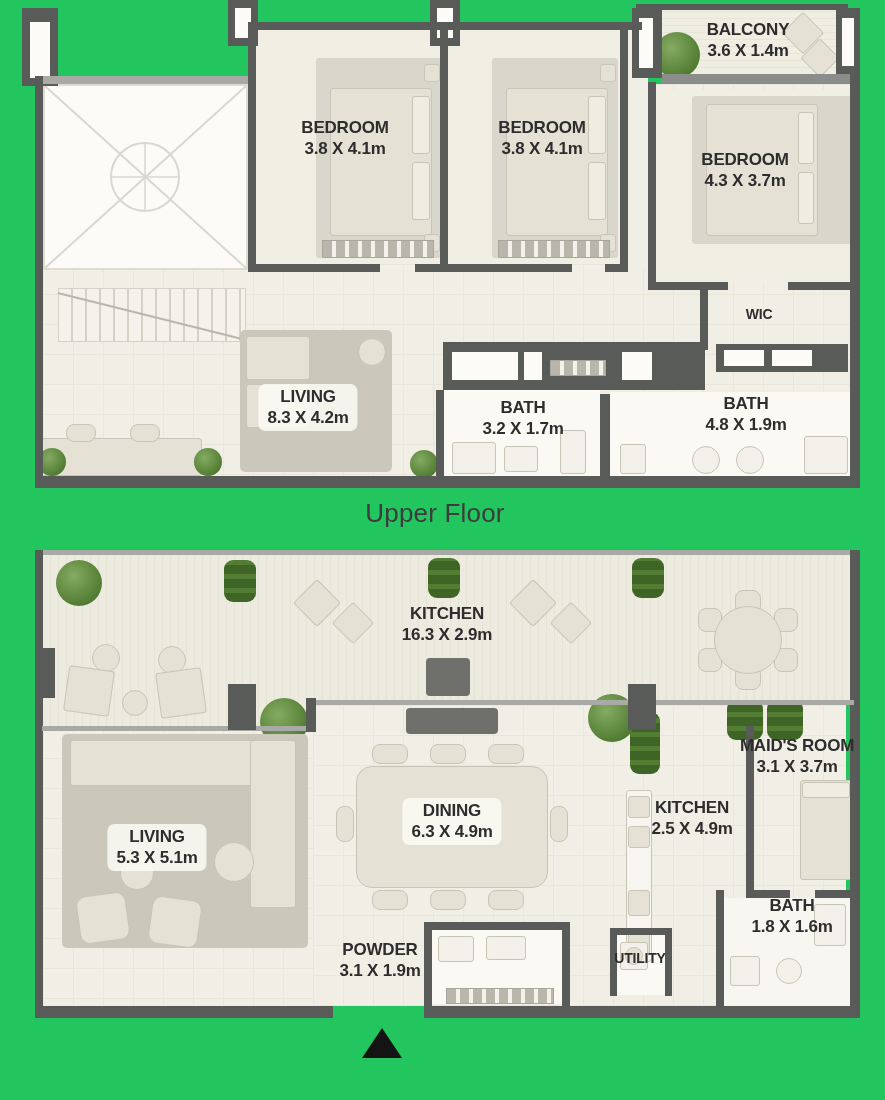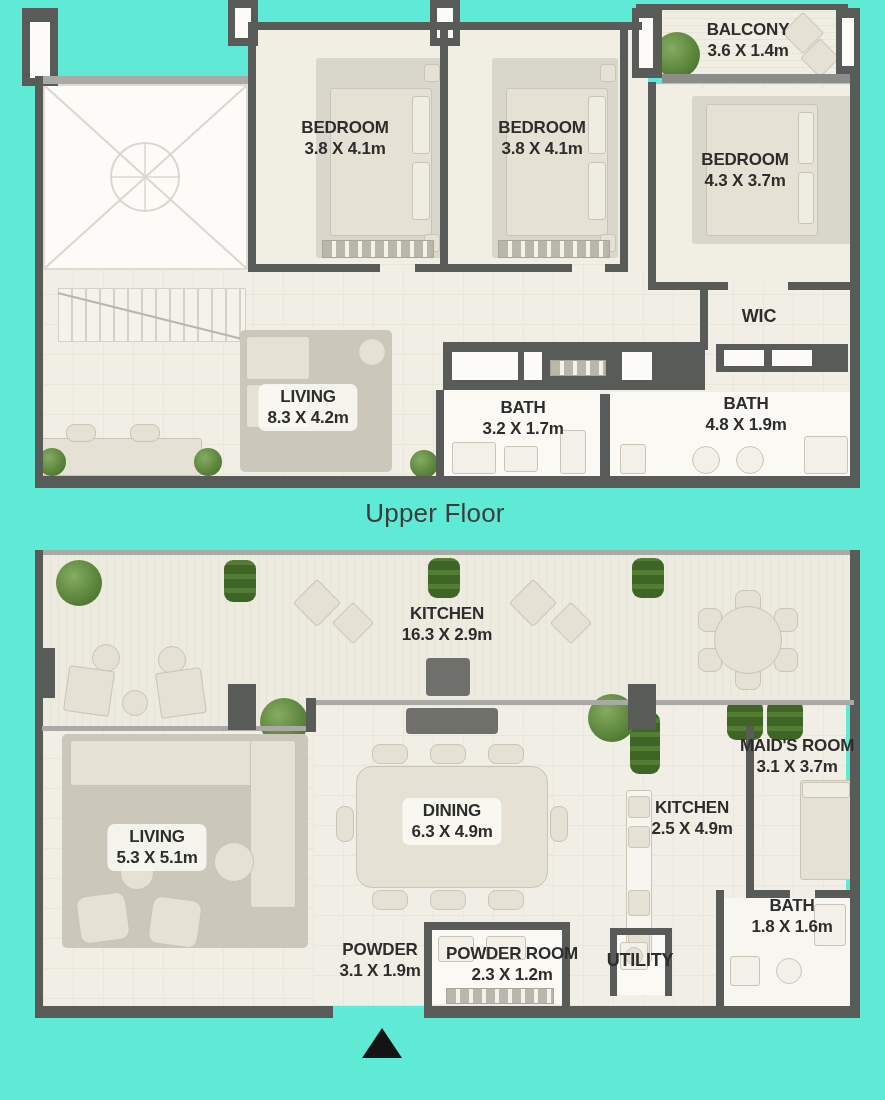--- a/index.html
+++ b/index.html
@@ -1,16 +1,16 @@
 <!DOCTYPE html>
 <html><head>
 <meta charset="utf-8">
 <style>
   html,body{margin:0;padding:0;background:#ffffff;}
-  #page{position:relative;width:885px;height:1100px;background:#5eead4;overflow:hidden;
+  #page{position:relative;width:885px;height:1100px;background:#22c55e;overflow:hidden;
         font-family:"Liberation Sans",sans-serif;}
   .layer{position:absolute;inset:0;}
   .wall{position:absolute;background:#585b58;}
   .glass{position:absolute;background:#a9a9a6;}
   .inner{position:absolute;background:#fcfbf8;}
   .floor{position:absolute;background:#f1eee5;}
   .tiles{background-image:linear-gradient(#e9e6da 1px,transparent 1px),
          linear-gradient(90deg,#e9e6da 1px,transparent 1px);background-size:30px 30px;}
   .white-floor{position:absolute;background:#faf9f4;}
   .stripesV{position:absolute;background:repeating-linear-gradient(90deg,#edeadf 0 7px,#e6e3d7 7px 8px);}
@@ -25,21 +25,21 @@
          background:radial-gradient(circle at 38% 35%,#84ab61,#537d34 70%,#42682a);}
   .hedge{position:absolute;border-radius:9px;
          background:repeating-linear-gradient(0deg,#3f6526 0 9px,#527d33 9px 14px);}
   .slats{position:absolute;background:repeating-linear-gradient(90deg,#b9b6ac 0 9px,#f4f2ea 9px 13px);
          border:1px solid #a8a59a;box-sizing:border-box;}
   .stairs{position:absolute;background:repeating-linear-gradient(90deg,#f4f2ea 0 12px,#d4d1c6 12px 14px);
           border:1px solid #d4d1c6;box-sizing:border-box;}
   .label{position:absolute;transform:translateX(-50%);text-align:center;
          font-weight:bold;font-size:17px;line-height:1.22;letter-spacing:-0.2px;
          color:#2d2d2d;white-space:nowrap;z-index:30;}
-  .label.small{font-size:18px;}
+  .label.small{font-size:14px;}
   .pill{background:rgba(252,251,246,0.85);border-radius:7px;padding:3px 9px;}
   .caption{position:absolute;transform:translateX(-50%);font-size:26px;color:#3c3c3c;
            letter-spacing:0.2px;z-index:30;}
   .tri{position:absolute;width:0;height:0;border-left:20px solid transparent;
        border-right:20px solid transparent;border-bottom:30px solid #141414;}
   svg{position:absolute;}
 </style>
 </head>
 <body>
 
@@ -309,24 +309,20 @@
       <div>2.5 X 4.9m</div>
     </div>
     <div class="label" style="left:792px;top:896px">
       <div>BATH</div>
       <div>1.8 X 1.6m</div>
     </div>
     <div class="label" style="left:380px;top:940px">
       <div>POWDER</div>
       <div>3.1 X 1.9m</div>
     </div>
-    <div class="label" style="left:512px;top:944px">
-      <div>POWDER ROOM</div>
-      <div>2.3 X 1.2m</div>
-    </div>
     <div class="label small" style="left:640px;top:950px">
       <div>UTILITY</div>
     </div>
   </div>
 
   <div class="tri" style="left:362px;top:1028px"></div>
 
 </div>
 
 </body></html>

